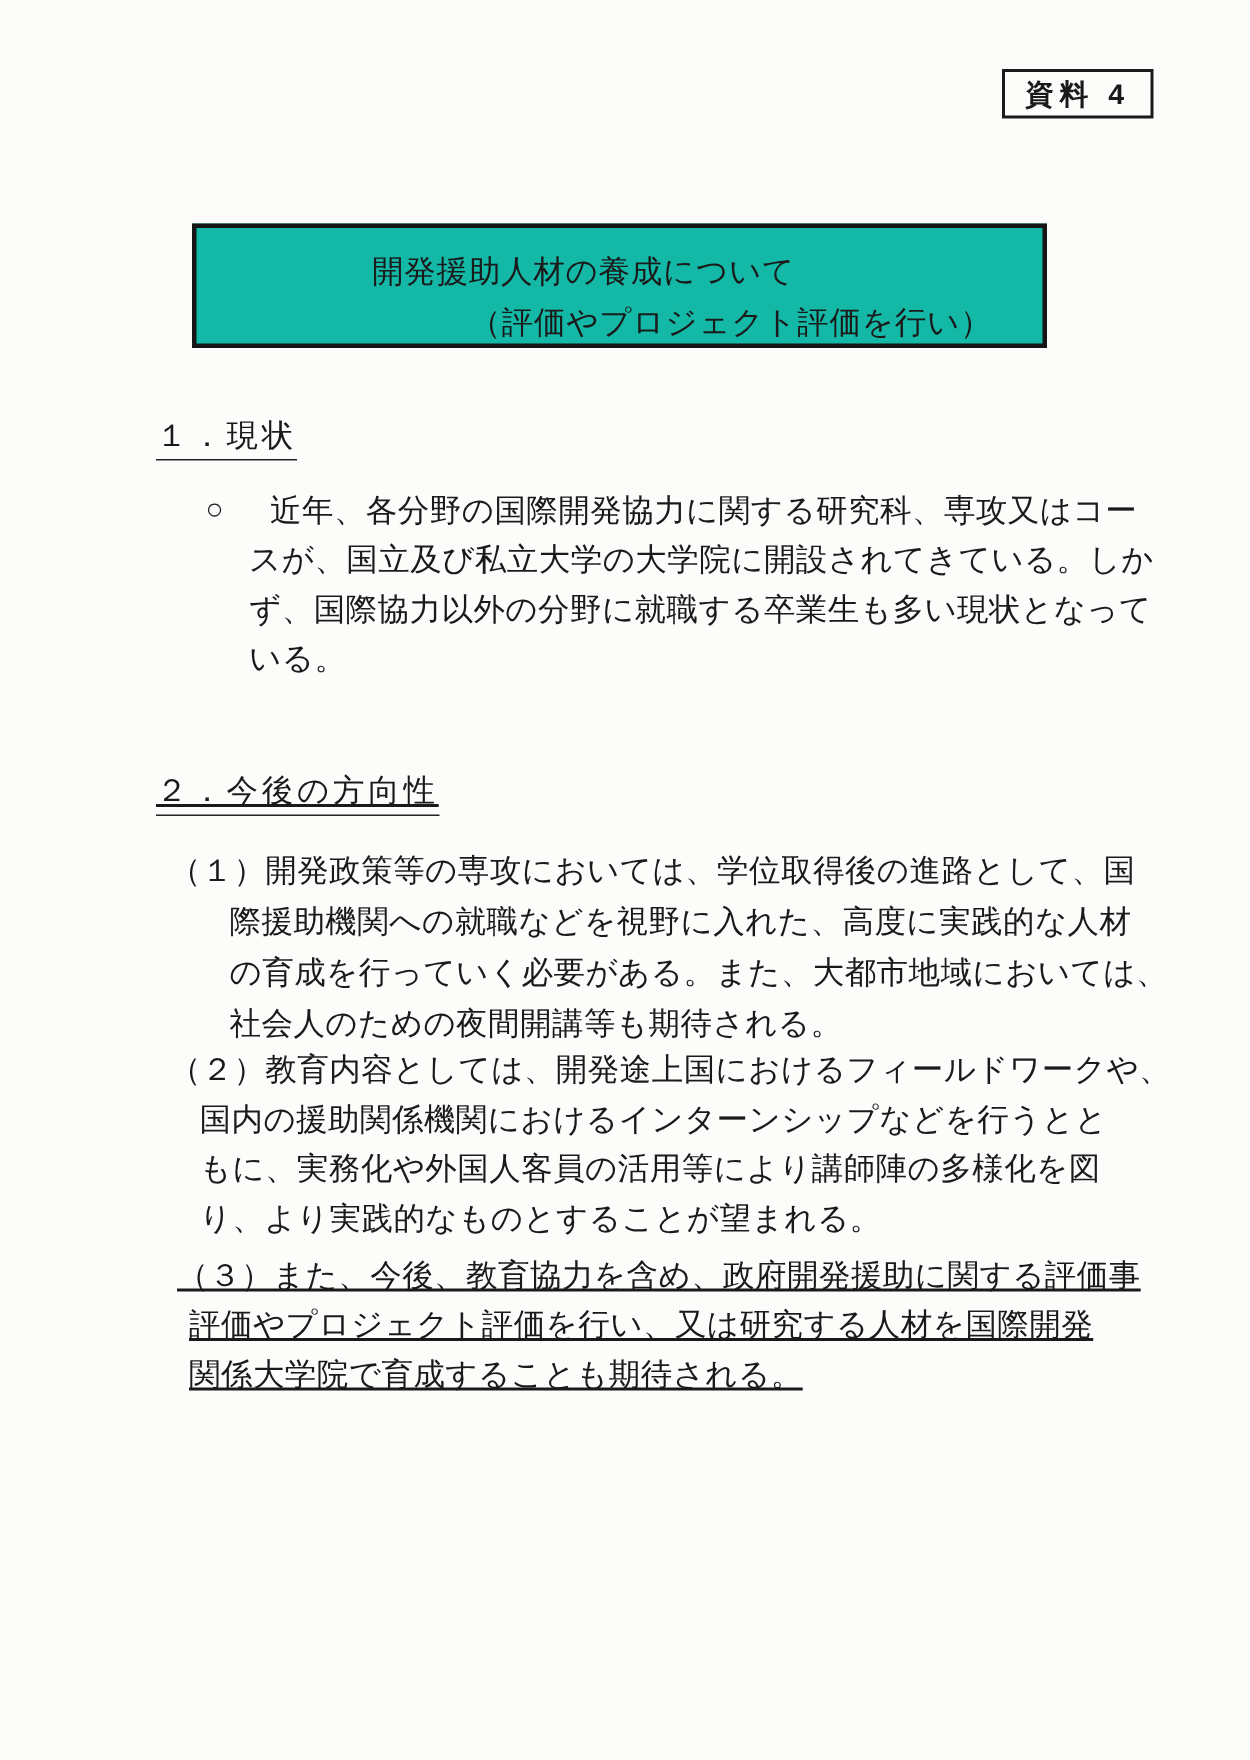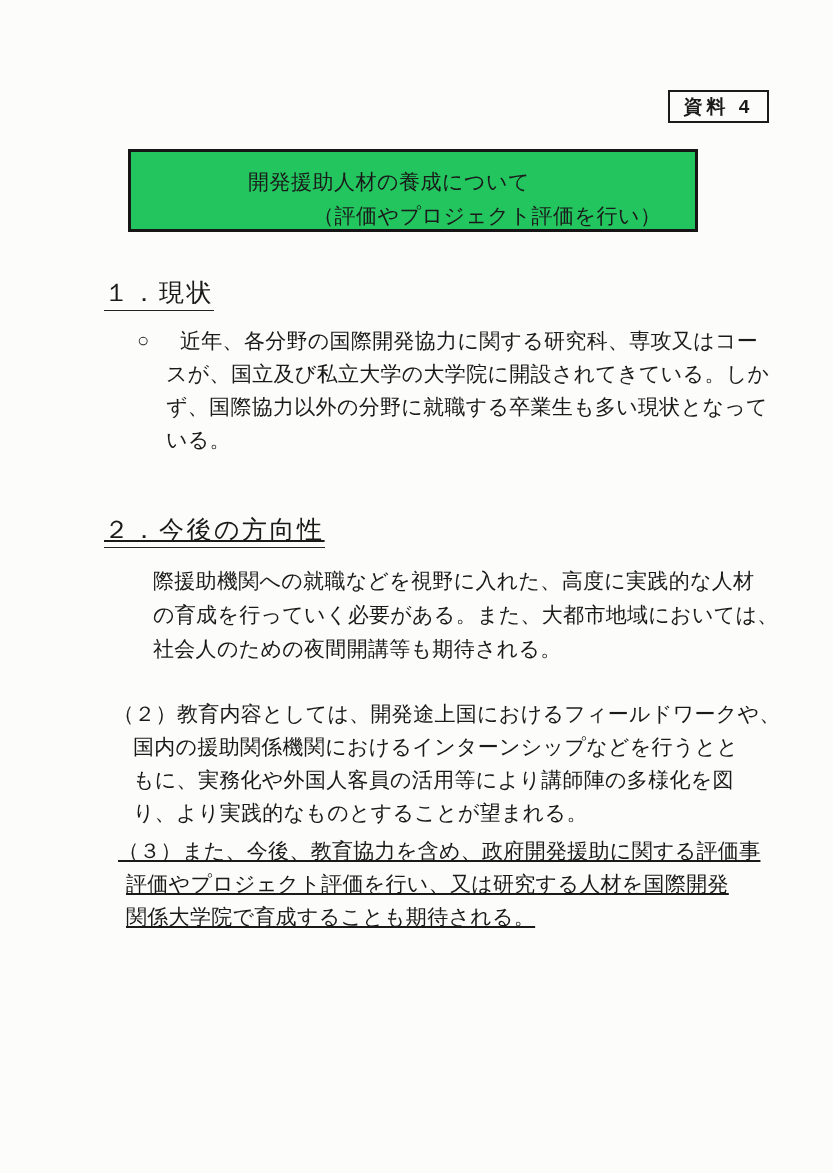--- a/index.html
+++ b/index.html
@@ -17,41 +17,40 @@
   
   .ref-box {
     position: absolute;
     left: 668px; top: 46px;
     width: 101px; height: 33px;
     border: 2px solid #1b1b1b;
     display: flex; align-items: center; justify-content: center;
     font-size: 19px; font-weight: bold;
     letter-spacing: 4px;
     background: #fcfcfa;
-    margin-top: 44px;
   }
   
   .title-box {
     position: absolute;
     left: 128px; top: 149px;
     width: 570px; height: 83px;
     border: 3px solid #161616;
-    background: #22c55e;
+    background: #14b8a6;
     padding-top: 13px;
     font-size: 21px;
     line-height: 34px;
     letter-spacing: 0.5px;
   }
   .title-box .t1 { margin-left: 117px; }
   .title-box .t2 { margin-left: 182px; }
   
   .heading {
     position: absolute;
     left: 104px;
-    font-size: 25px;
+    font-size: 21px;
     letter-spacing: 2.5px;
     white-space: nowrap;
   }
   .heading .u {
     border-bottom: 1.5px solid #222;
     padding-bottom: 4px;
   }
   .h1 { top: 276px; }
   .h2 { top: 513px; text-decoration: underline; }
   
@@ -94,20 +93,21 @@
     <div class="ln">スが、国立及び私立大学の大学院に開設されてきている。しか</div>
     <div class="ln">ず、国際協力以外の分野に就職する卒業生も多い現状となって</div>
     <div class="ln">いる。</div>
   </div>
 
   <div class="heading h2">
     <span class="u">２．今後の方向性</span>
   </div>
 
   <div class="para p1">
+    <div class="ln l0">（１）開発政策等の専攻においては、学位取得後の進路として、国</div>
     <div class="ln">際援助機関への就職などを視野に入れた、高度に実践的な人材</div>
     <div class="ln">の育成を行っていく必要がある。また、大都市地域においては、</div>
     <div class="ln">社会人のための夜間開講等も期待される。</div>
   </div>
 
   <div class="para p2">
     <div class="ln l0">（２）教育内容としては、開発途上国におけるフィールドワークや、</div>
     <div class="ln">国内の援助関係機関におけるインターンシップなどを行うとと</div>
     <div class="ln">もに、実務化や外国人客員の活用等により講師陣の多様化を図</div>
     <div class="ln">り、より実践的なものとすることが望まれる。</div>

